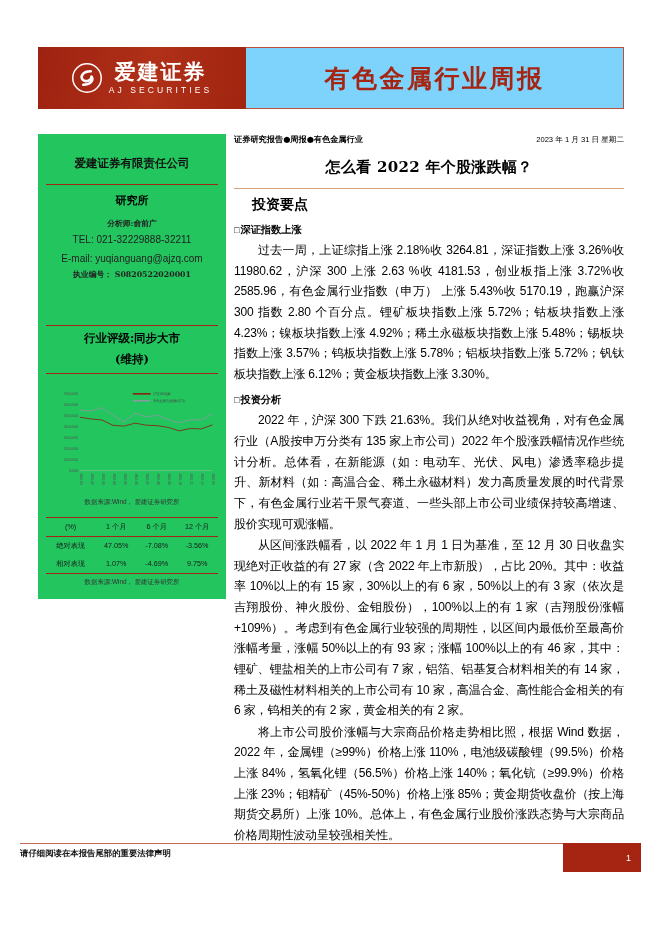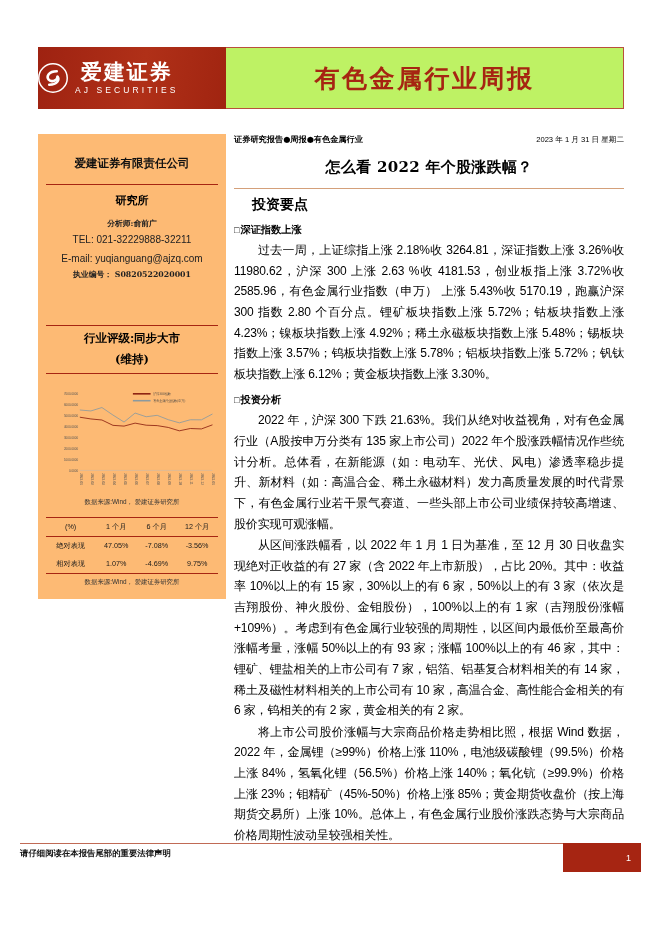--- a/index.html
+++ b/index.html
@@ -20,26 +20,27 @@
   
   .header {
     position: absolute;
     left: 38px;
     top: 47px;
     width: 586px;
     height: 62px;
     display: flex;
   }
   .logo-box {
-    width: 188px;
+    width: 208px;
     height: 62px;
     background: #a62512;
     background: linear-gradient(100deg,#9e2211 0%, #b03018 55%, #a02410 100%);
     display: flex;
     align-items: center;
+    justify-content: center;
     gap: 7px;
     position: relative;
   }
   .logo-mark {
     width: 30px; height: 30px;
     flex: 0 0 auto;
   }
   .logo-text { display: flex; flex-direction: column; align-items: center; line-height: 1; }
   .logo-cn {
     color: #fff;
@@ -57,39 +58,39 @@
     font-family: "Liberation Sans", sans-serif;
     white-space: nowrap;
   }
   .title-box {
     flex: 1;
     border: 1px solid #b9503c;
     border-left: none;
     display: flex;
     align-items: center;
     justify-content: center;
-    background: #bef264;
+    background: #7dd3fc;
   }
   .title-box .rt {
     color: #a62512;
     font-size: 25px;
     font-weight: bold;
     letter-spacing: 2.5px;
     font-family: "DejaVu Serif", serif;
   }
 
   
   .sidebar {
     position: absolute;
     left: 38px;
     top: 134px;
     width: 188px;
   }
   .side-panel {
-    background: #fdba74;
+    background: #22c55e;
     padding: 10px 8px 12px;
   }
   .firm-name {
     text-align: center;
     font-size: 11.5px;
     font-weight: bold;
     color: #111;
     padding: 12px 0 13px;
     font-family: "DejaVu Serif", serif;
   }

